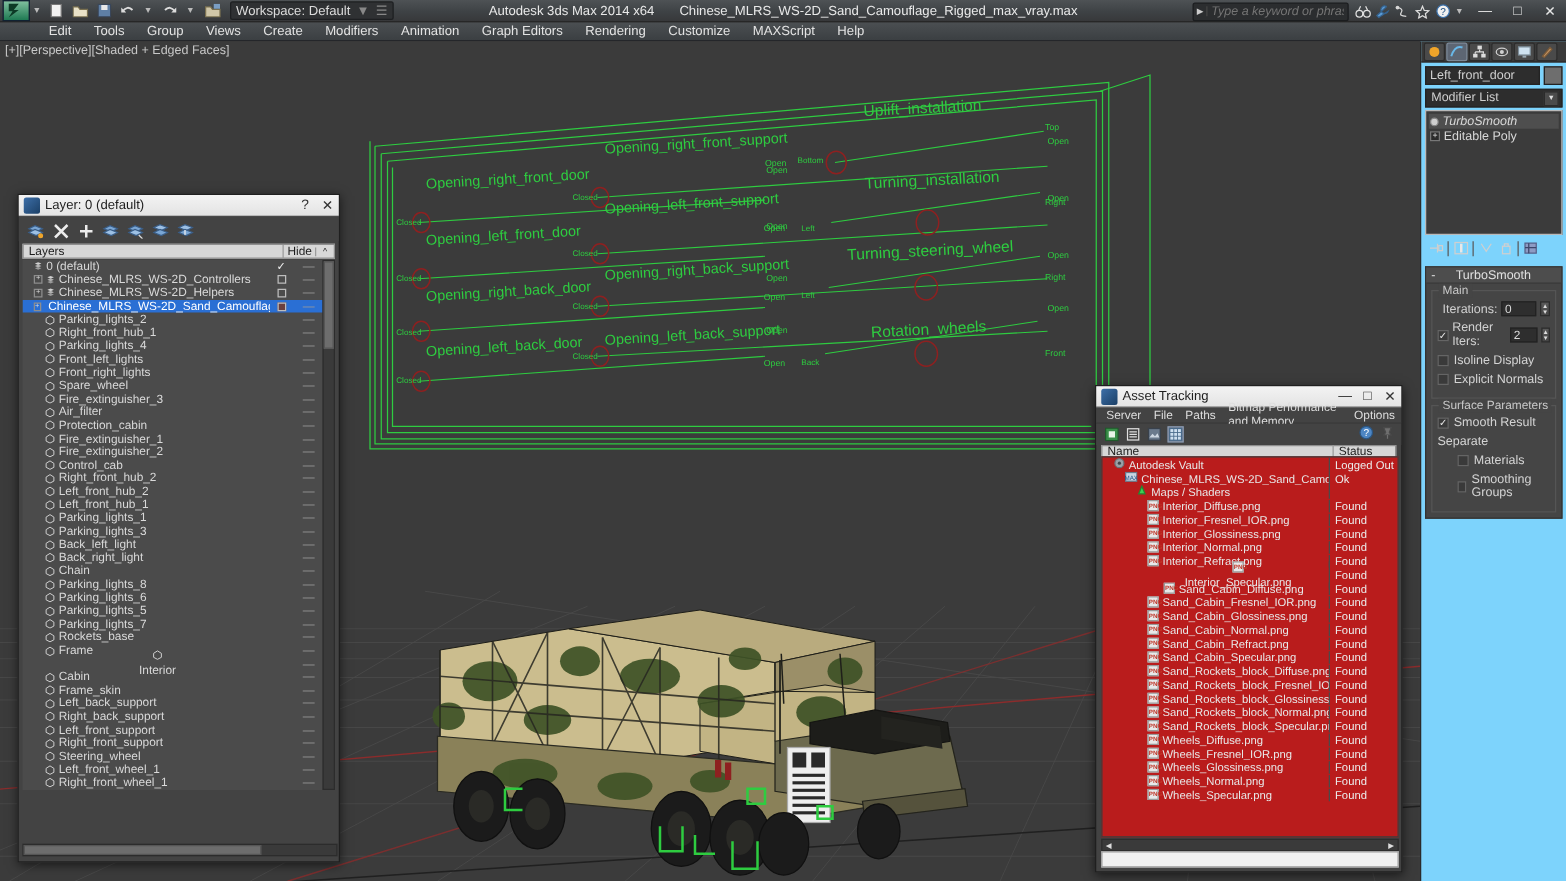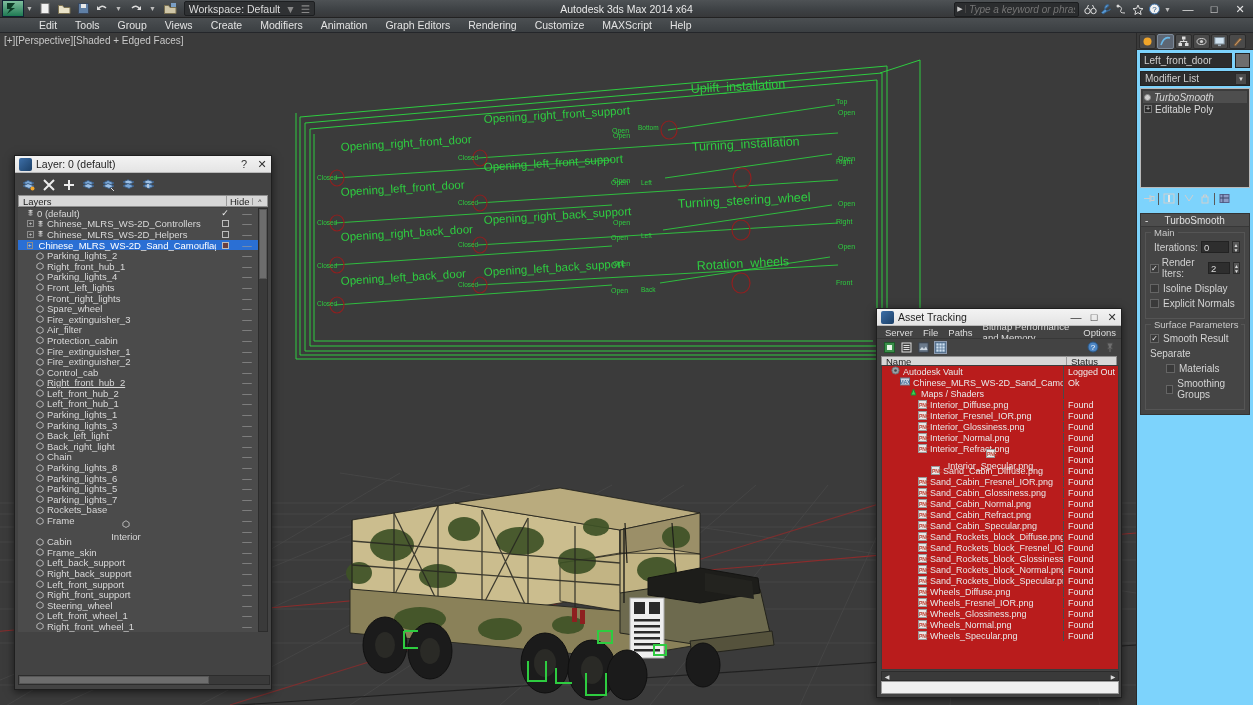--- a/index.html
+++ b/index.html
@@ -327,20 +327,21 @@
   </div>
   <div class="ws-box">
     <span>Workspace: Default</span>
     <span class="sep">▼</span>
     <span class="sep">☰</span>
   </div>
 </div>
 
 <div id="title-center">
   <span>Autodesk 3ds Max  2014 x64</span>
+  <span>Chinese_MLRS_WS-2D_Sand_Camouflage_Rigged_max_vray.max</span>
 </div>
 
 <div id="titlebar-right">
   <div class="srchwrap">
     <div class="srch-arrow">▶</div>
     <input type="text" placeholder="Type a keyword or phrase" style="">
   </div>
   <div class="tb-icon">
       <svg width="13" height="11">
         <circle cx="3.5" cy="7" r="2.7" fill="none" stroke="#e0e0e0"></circle>
@@ -976,21 +977,21 @@
         <div class="nm" style="padding-left: 18px;">
           <svg class="ic-obj" viewBox="0 0 9 9">
             <path d="M4.5 0.8 L8 3 L8 6.6 L4.5 8.4 L1 6.6 L1 3 z" fill="none" stroke="#cfcfcf" stroke-width="0.9"></path>
           </svg>
           <span>Control_cab</span>
         </div>
         <div class="colv"></div>
         <div class="colh">—</div>
       </div>
       <div class="lrow">
-        <div class="nm" style="padding-left: 18px; text-decoration: underline;">
+        <div class="nm" style="padding-left: 18px;">
           <svg class="ic-obj" viewBox="0 0 9 9">
             <path d="M4.5 0.8 L8 3 L8 6.6 L4.5 8.4 L1 6.6 L1 3 z" fill="none" stroke="#cfcfcf" stroke-width="0.9"></path>
           </svg>
           <span>Right_front_hub_2</span>
         </div>
         <div class="colv"></div>
         <div class="colh">—</div>
       </div>
       <div class="lrow">
         <div class="nm" style="padding-left: 18px;">

